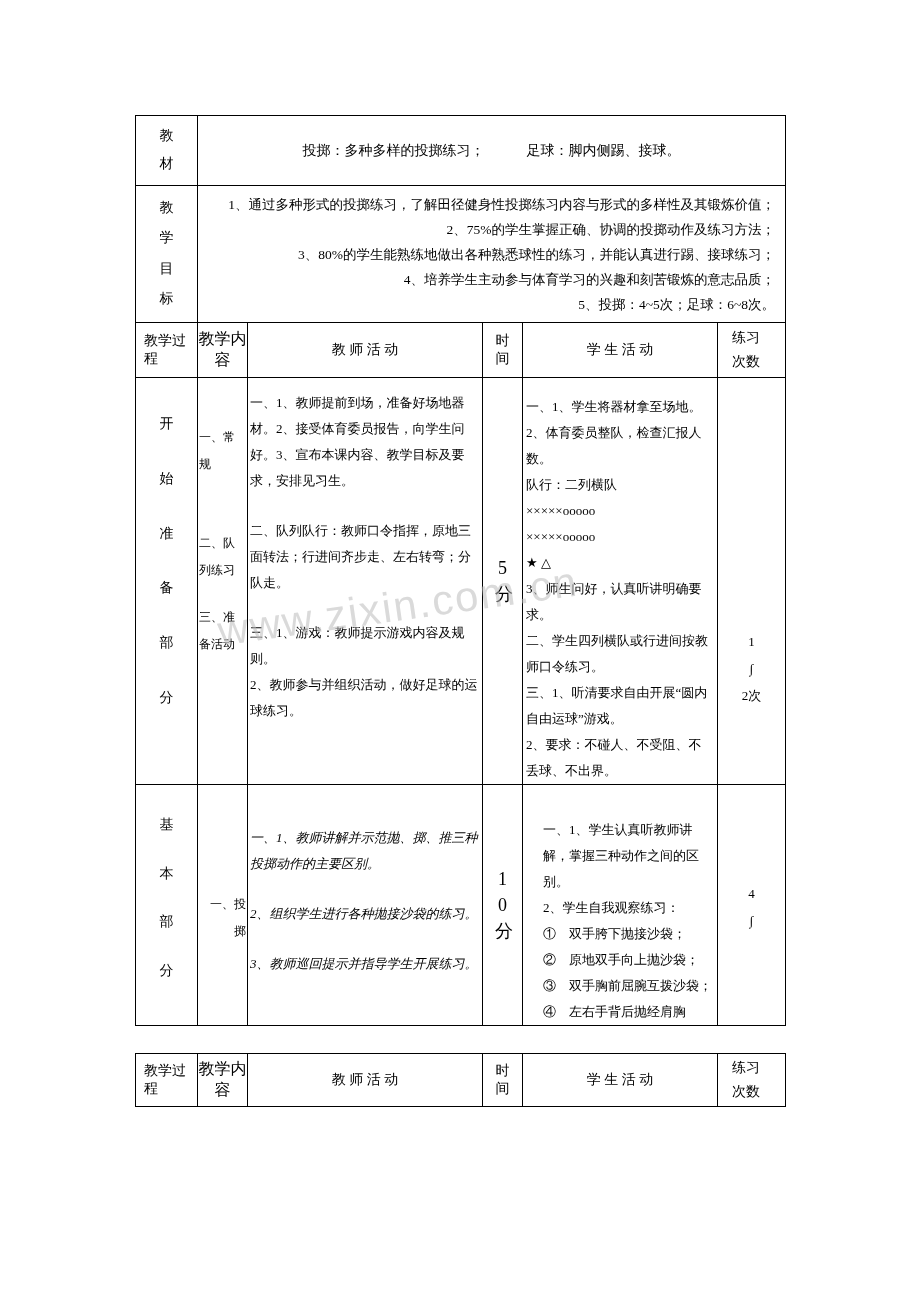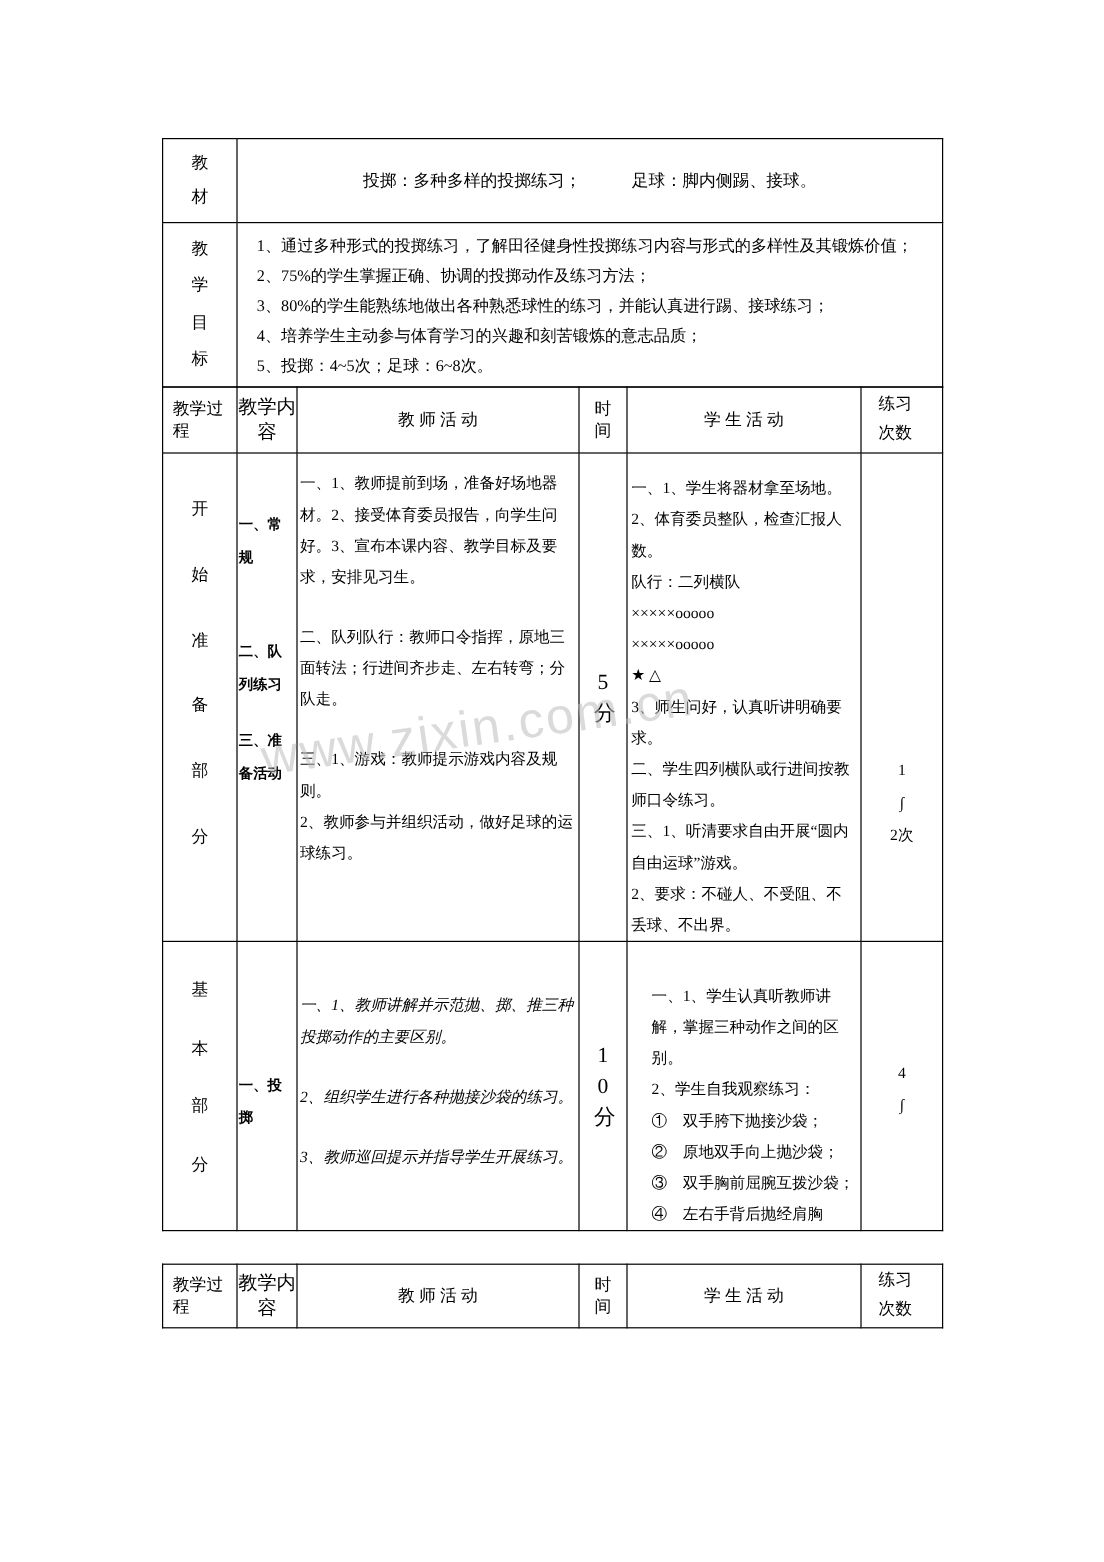--- a/index.html
+++ b/index.html
@@ -8,41 +8,41 @@
     font-family:"Liberation Serif","DejaVu Serif",serif; color:#000;
     overflow:hidden;
   }
   .sheet { position:absolute; left:135px; top:115px; width:650px; z-index:1; }
   table { border-collapse:collapse; table-layout:fixed; width:650px; }
   td { border:1px solid #000; padding:0; vertical-align:top; overflow:hidden; }
 
   
   .mat-content { vertical-align:middle; text-align:center; font-size:14px; }
   .obj-cell { vertical-align:middle; padding:4px 10px 4px 16px; }
-  .obj-line { font-size:13.5px; line-height:25px; white-space:nowrap; }
+  .obj-line { font-size:13.5px; line-height:25px; white-space:nowrap;text-align:right; }
 
   
   .vflex {
     display:flex; flex-direction:column; justify-content:space-evenly;
     align-items:center; font-size:14px; width:100%;
   }
 
   
   .hd { font-size:14px; vertical-align:middle; text-align:center; }
   .hd-process { text-align:left; padding:0 8px; }
   .hd-content { font-size:16px; padding:0; }
   .hd-time    { padding:0 12px; }
   .hd-count   { text-align:left; padding:0 14px; line-height:24px; }
 
   
-  .content-cell { font-size:12px; line-height:27px; padding:0 1px;font-weight:bold; }
+  .content-cell { font-size:12px; line-height:27px; padding:0 1px; }
   .ci-a { margin-top:46px; }
   .ci-b { margin-top:52px; }
   .ci-c { margin-top:20px; }
-  .ci-d { margin-top:106px; }
+  .ci-d { margin-top:106px;text-align:right; }
 
   .teacher-cell { font-size:13px; line-height:26px; padding:12px 2px 0 2px; }
   .teacher-2    { padding-top:40px;font-style:italic; }
   .para { margin:0 0 24px 0; white-space:pre-line; }
 
   .time-cell { vertical-align:middle; }
   .time-box  { width:15px; margin:0 auto; word-break:break-all;
                text-align:center; font-size:18px; line-height:26px; }
 
   .student-cell { font-size:13px; line-height:26px; padding:16px 3px 0 3px; }

